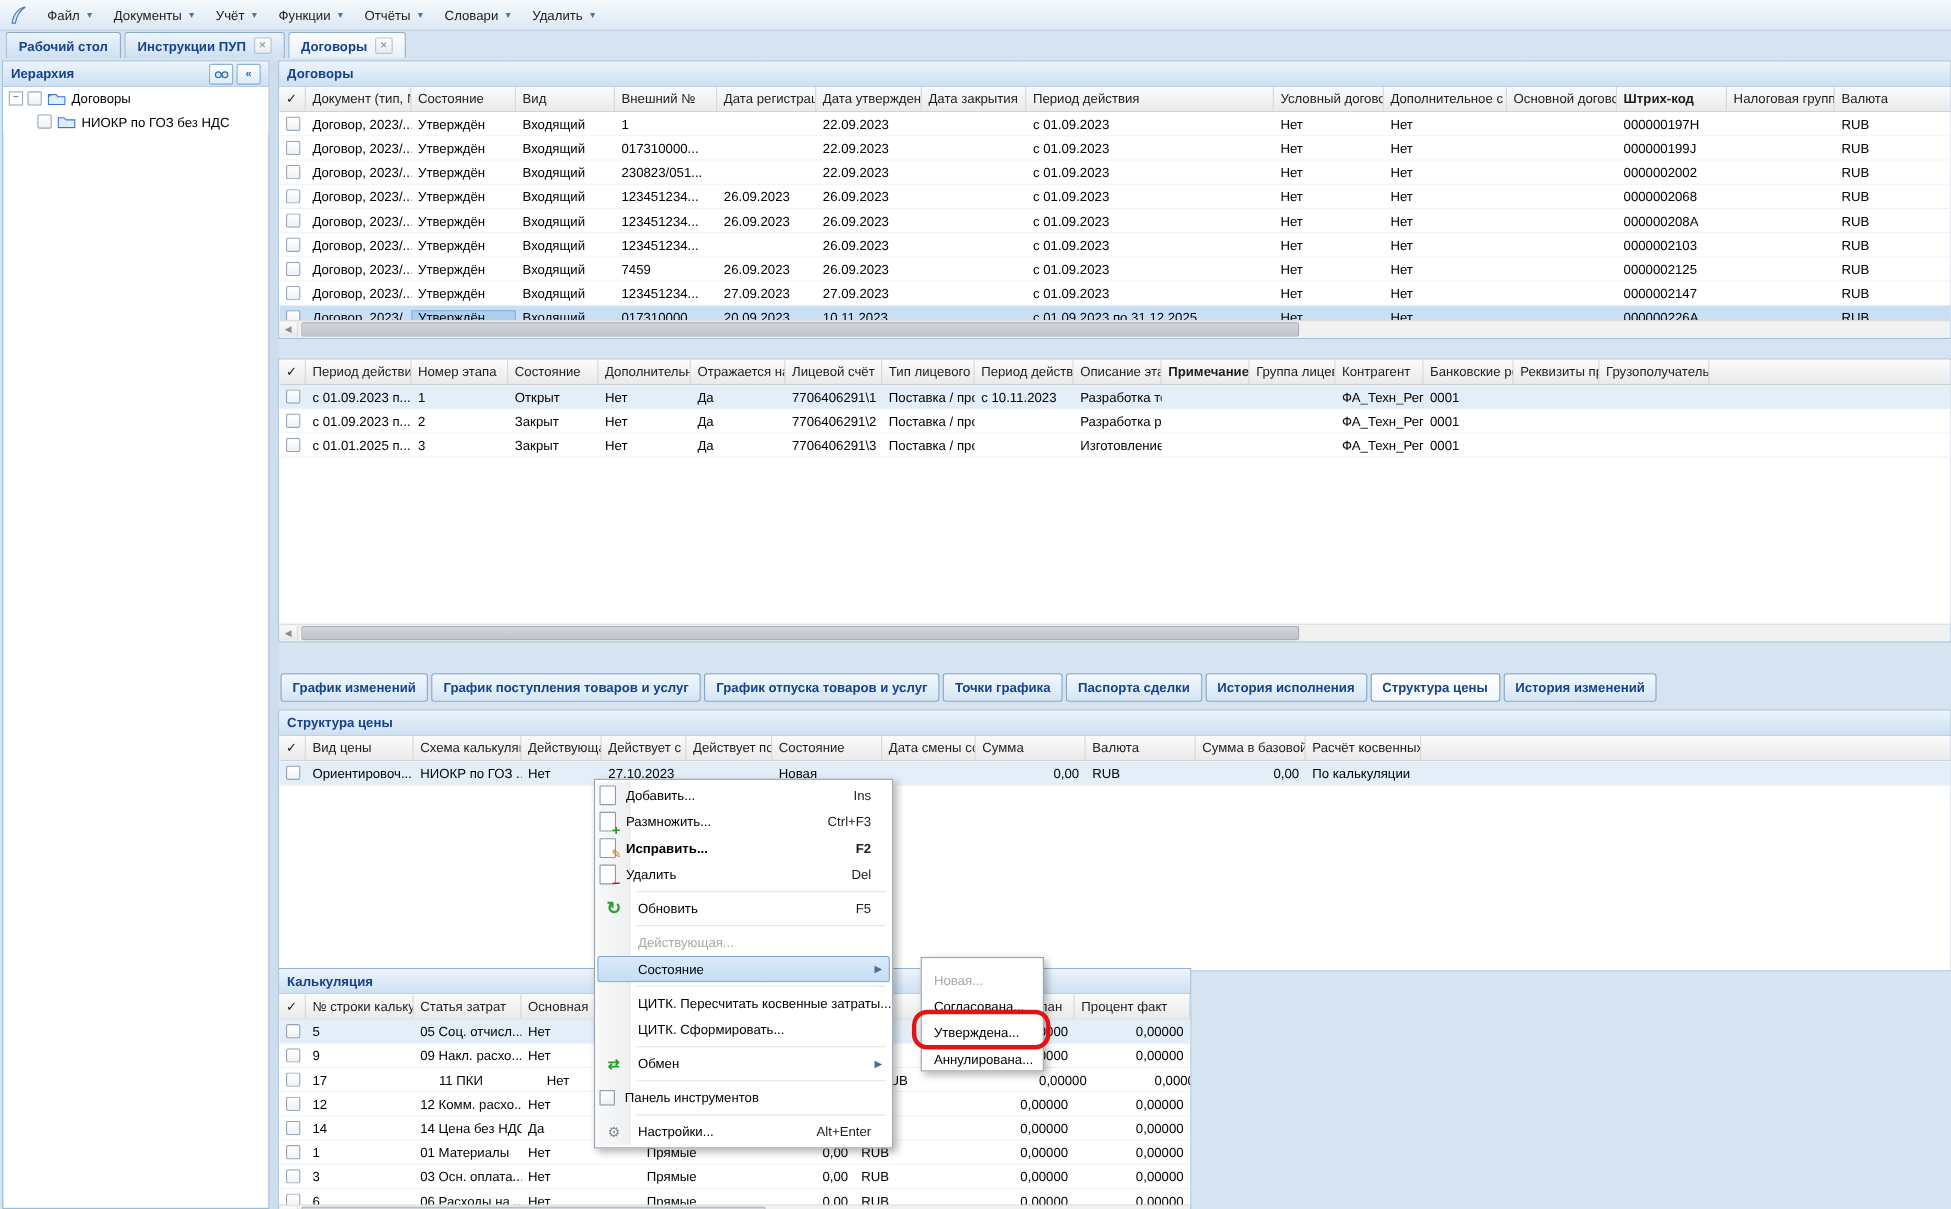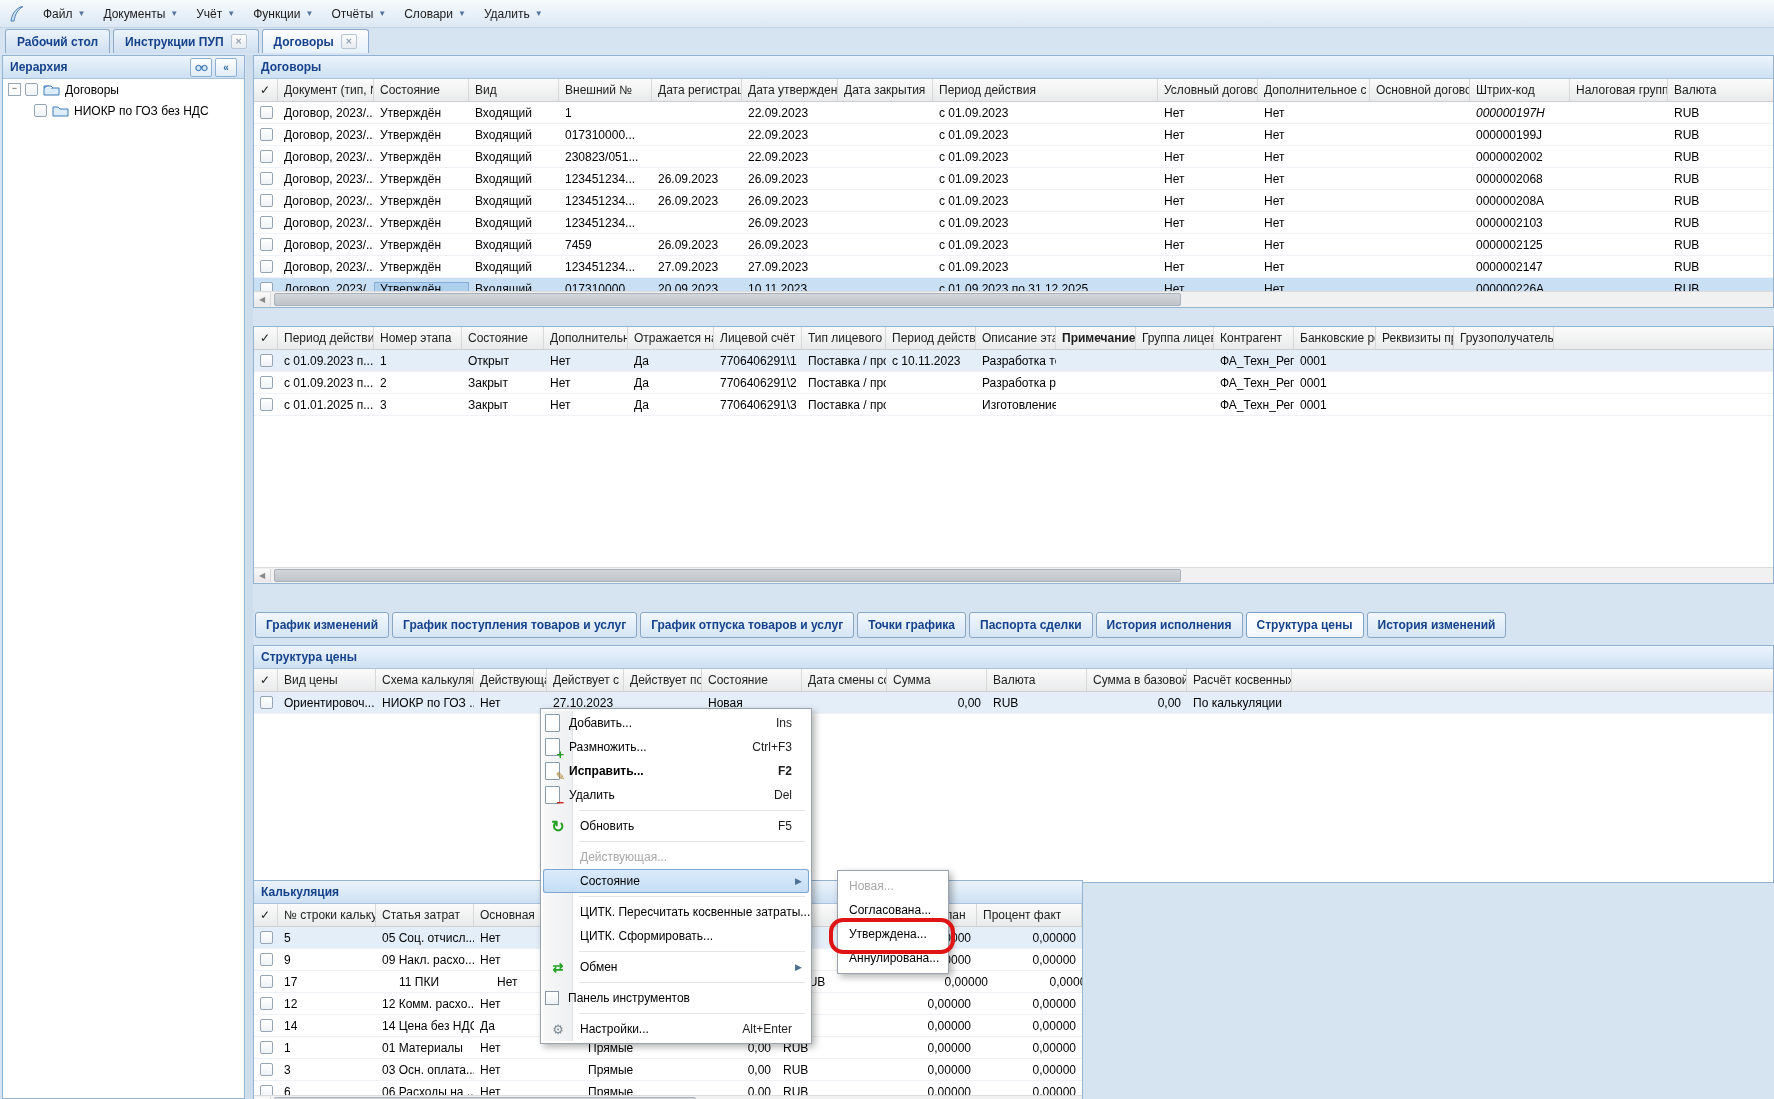--- a/index.html
+++ b/index.html
@@ -91,21 +91,21 @@
   .ic-page-plus::after{content:'+';position:absolute;right:-5px;bottom:-7px;color:#1f9e1f;font-weight:bold;font-size:13px;}
   .ic-page-minus::after{content:'−';position:absolute;right:-5px;bottom:-7px;color:#d42222;font-weight:bold;font-size:13px;}
   .ic-page-edit::after{content:'✎';position:absolute;right:-6px;bottom:-4px;color:#b2862a;font-size:11px;}
   .ic-refresh::after{content:'↻';color:#23a123;font-size:16px;font-weight:bold;}
   .ic-exchange::after{content:'⇄';color:#23a123;font-size:13px;font-weight:bold;}
   .ic-checkbox{width:12px;height:12px;border:1px solid #8a97a5;background:linear-gradient(#fff,#eef1f4);}
   .ic-wrench::after{content:'⚙';color:#7e8folder992;color:#7e8992;font-size:13px;}
   
   .smenu{position:absolute;background:#fff;border:1px solid #9aa3ad;box-shadow:3px 3px 7px rgba(0,0,0,.3);
     padding:3px 2px;z-index:11;box-sizing:border-box;}
-  .srow{height:24px;display:flex;align-items:center;padding:0 9px;white-space:nowrap;}
+  .srow{height:24px;display:flex;align-items:flex-end;padding:0 9px;white-space:nowrap;}
   .srow.disabled{color:#a8a8a8;}
   
   .annot{position:absolute;border:4px solid #e01414;border-radius:14px;z-index:12;}
   .splitter{position:absolute;background:#cdddec;}
 </style>
 </head>
 <body>
 
 <div class="menubar">
   <span class="applogo">
@@ -210,41 +210,41 @@
         <div class="th" style="width: 95px;">Состояние</div>
         <div class="th" style="width: 90px;">Вид</div>
         <div class="th" style="width: 93px;">Внешний №</div>
         <div class="th" style="width: 90px;">Дата регистрации.</div>
         <div class="th" style="width: 96px;">Дата утверждения</div>
         <div class="th" style="width: 95px;">Дата закрытия</div>
         <div class="th" style="width: 225px;">Период действия</div>
         <div class="th" style="width: 100px;">Условный договор</div>
         <div class="th" style="width: 112px;">Дополнительное с</div>
         <div class="th" style="width: 100px;">Основной договор</div>
-        <div class="th" style="width: 100px;">Штрих-код</div>
+        <div class="th" style="width: 100px; font-weight: bold;">Штрих-код</div>
         <div class="th" style="width: 98px;">Налоговая группа.</div>
         <div class="th" style="width: 108px;">Валюта</div>
       </div>
       <div class="tbody" style="height: 189px;">
         <div class="tr">
           <div class="td cbc" style="width: 24px;">
             <span class="cbx"></span>
           </div>
           <div class="td" style="width: 96px;">Договор, 2023/...</div>
           <div class="td" style="width: 95px;">Утверждён</div>
           <div class="td" style="width: 90px;">Входящий</div>
           <div class="td" style="width: 93px;">1</div>
           <div class="td" style="width: 90px;"></div>
           <div class="td" style="width: 96px;">22.09.2023</div>
           <div class="td" style="width: 95px;"></div>
           <div class="td" style="width: 225px;">с 01.09.2023</div>
           <div class="td" style="width: 100px;">Нет</div>
           <div class="td" style="width: 112px;">Нет</div>
           <div class="td" style="width: 100px;"></div>
-          <div class="td" style="width: 100px; font-style: italic;">000000197H</div>
+          <div class="td" style="width: 100px;">000000197H</div>
           <div class="td" style="width: 98px;"></div>
           <div class="td" style="width: 108px;">RUB</div>
         </div>
         <div class="tr">
           <div class="td cbc" style="width: 24px;">
             <span class="cbx"></span>
           </div>
           <div class="td" style="width: 96px;">Договор, 2023/...</div>
           <div class="td" style="width: 95px;">Утверждён</div>
           <div class="td" style="width: 90px;">Входящий</div>

